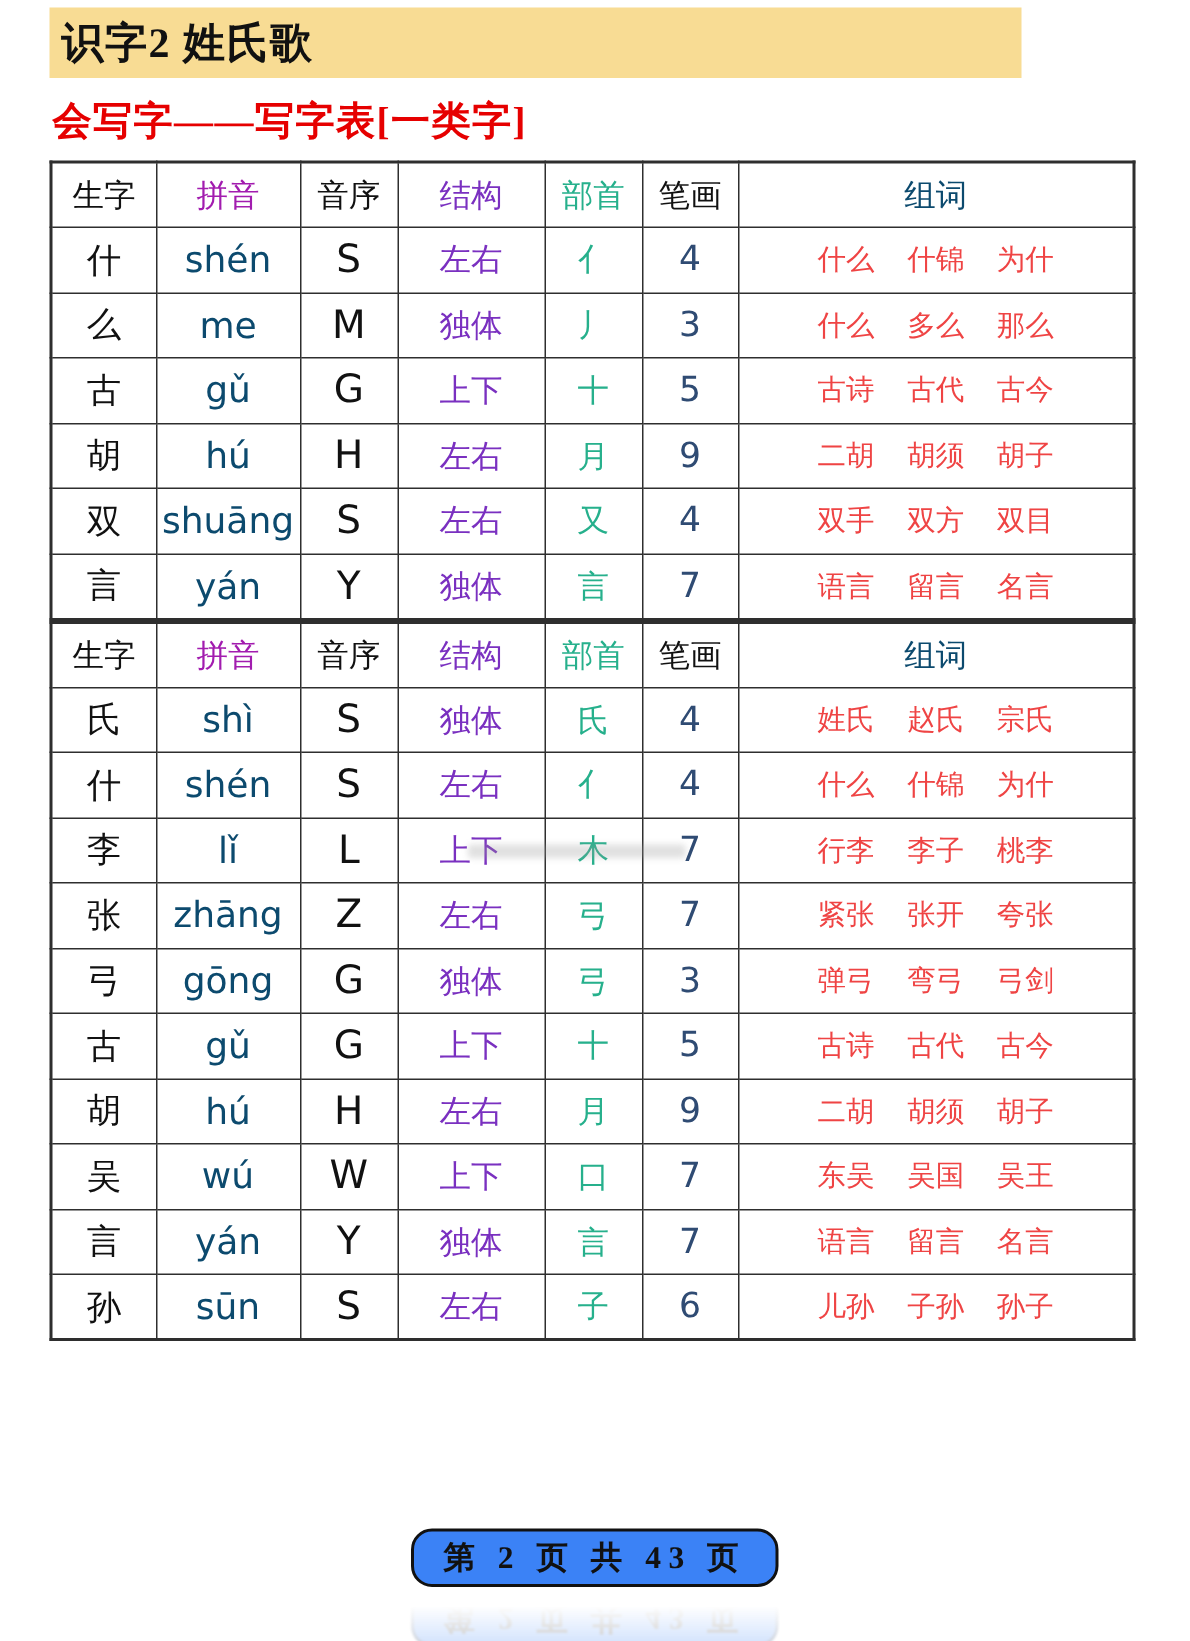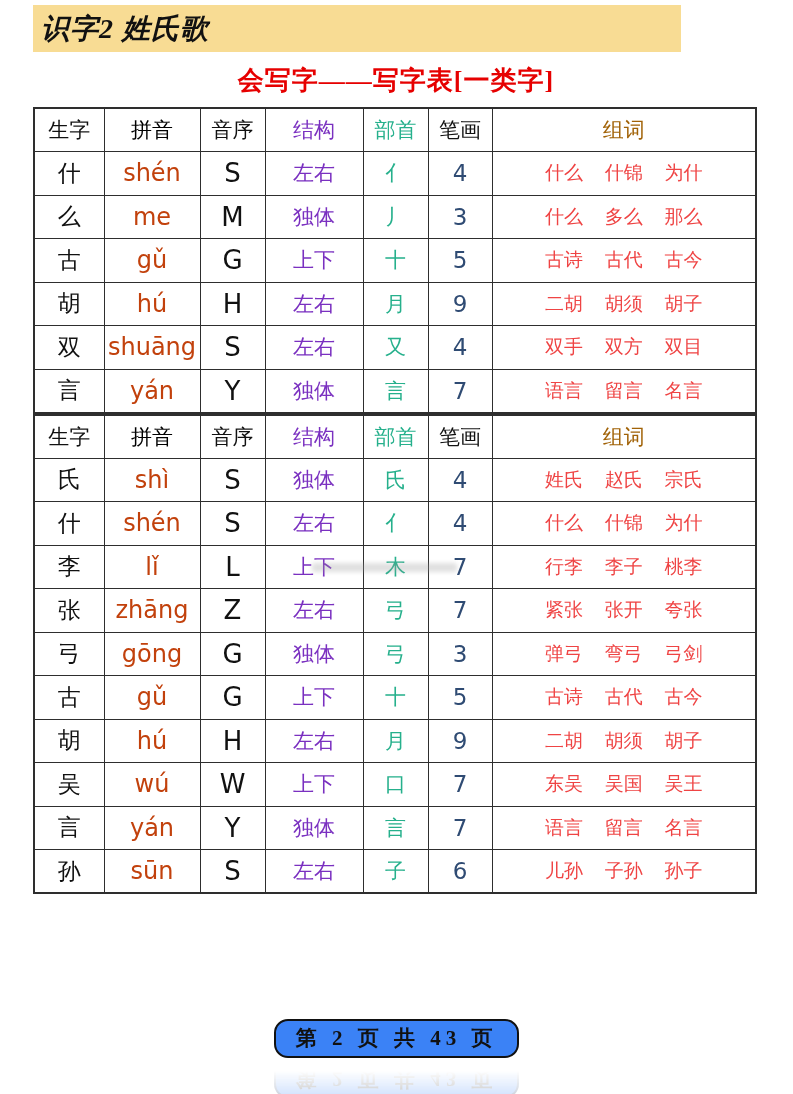--- a/index.html
+++ b/index.html
@@ -2,50 +2,50 @@
 <html><head>
 <meta charset="utf-8">
 <style>
   * { margin:0; padding:0; box-sizing:border-box; }
   html,body { width:793px; height:1094px; background:#ffffff; overflow:hidden;
     font-family:"Liberation Sans","DejaVu Sans",sans-serif; }
   .page { position:relative; width:793px; height:1094px; padding:5px 36px 0 33px; }
 
   
   .banner { width:648px; height:47px; background:#f8dc94; display:flex; align-items:center;
-    padding-left:8px;font-style:italic; }
+    padding-left:8px; }
   .banner .title { font-size:28px; font-weight:bold; color:#111;
     font-family:"Liberation Serif","DejaVu Serif",serif; letter-spacing:1px; }
 
   
   .section-heading { color:#e60000; font-weight:bold; font-size:26px; margin:11px 0 9px 2px;
-    font-family:"Liberation Serif","DejaVu Serif",serif; letter-spacing:1px;text-align:center; }
+    font-family:"Liberation Serif","DejaVu Serif",serif; letter-spacing:1px; }
 
   
   table { width:724px; border-collapse:collapse; table-layout:fixed;
     border:2px solid #2e2e2e; background:#fff; }
   th,td { border:1.5px solid #2e2e2e; text-align:center; vertical-align:middle;
     height:43.5px; overflow:hidden; white-space:nowrap; }
   col.c-hanzi  { width:70px; }
   col.c-pinyin { width:96px; }
   col.c-yinxu  { width:65px; }
   col.c-jiegou { width:98px; }
   col.c-bushou { width:65px; }
   col.c-bihua  { width:64px; }
   col.c-zuci   { width:auto; }
 
   th { font-weight:normal; font-size:21px; font-family:"Liberation Serif","DejaVu Serif",serif; }
   th.col-hanzi, th.col-yinxu, th.col-bihua { color:#111;margin-top:20px; }
-  th.col-pinyin { color:#000000; }
+  th.col-pinyin { color:#a21caf; }
   th.col-jiegou { color:#7a30c0; }
   th.col-bushou { color:#26b08c; }
-  th.col-zuci   { color:#a16207; }
+  th.col-zuci   { color:#0c4a6e; }
 
   td.col-hanzi { color:#111; font-size:23px; font-family:"Liberation Serif","DejaVu Serif",serif; }
-  td.col-pinyin { color:#c2410c; font-size:24px; font-family:"DejaVu Sans",sans-serif; }
+  td.col-pinyin { color:#0c4a6e; font-size:24px; font-family:"DejaVu Sans",sans-serif; }
   td.col-yinxu { color:#111; font-size:26px; font-family:"DejaVu Sans",sans-serif; }
   td.col-jiegou { color:#7a30c0; font-size:21px; font-family:Liberation Mono, monospace; }
   td.col-bushou { color:#26b08c; font-size:21px; font-family:"Liberation Serif","DejaVu Serif",serif; }
   td.col-bihua { color:#2f4b73; font-size:23px; font-family:"DejaVu Sans",sans-serif; }
   td.col-zuci { color:#ef4444; font-size:19px; word-spacing:17px;
     font-family:"Liberation Serif","DejaVu Serif",serif; }
 
   
   .footer-wrap { position:absolute; left:0; top:1019px; width:793px; text-align:center; }
   .page-badge { display:inline-block; background:#3b82f6; border:2.5px solid #111;

